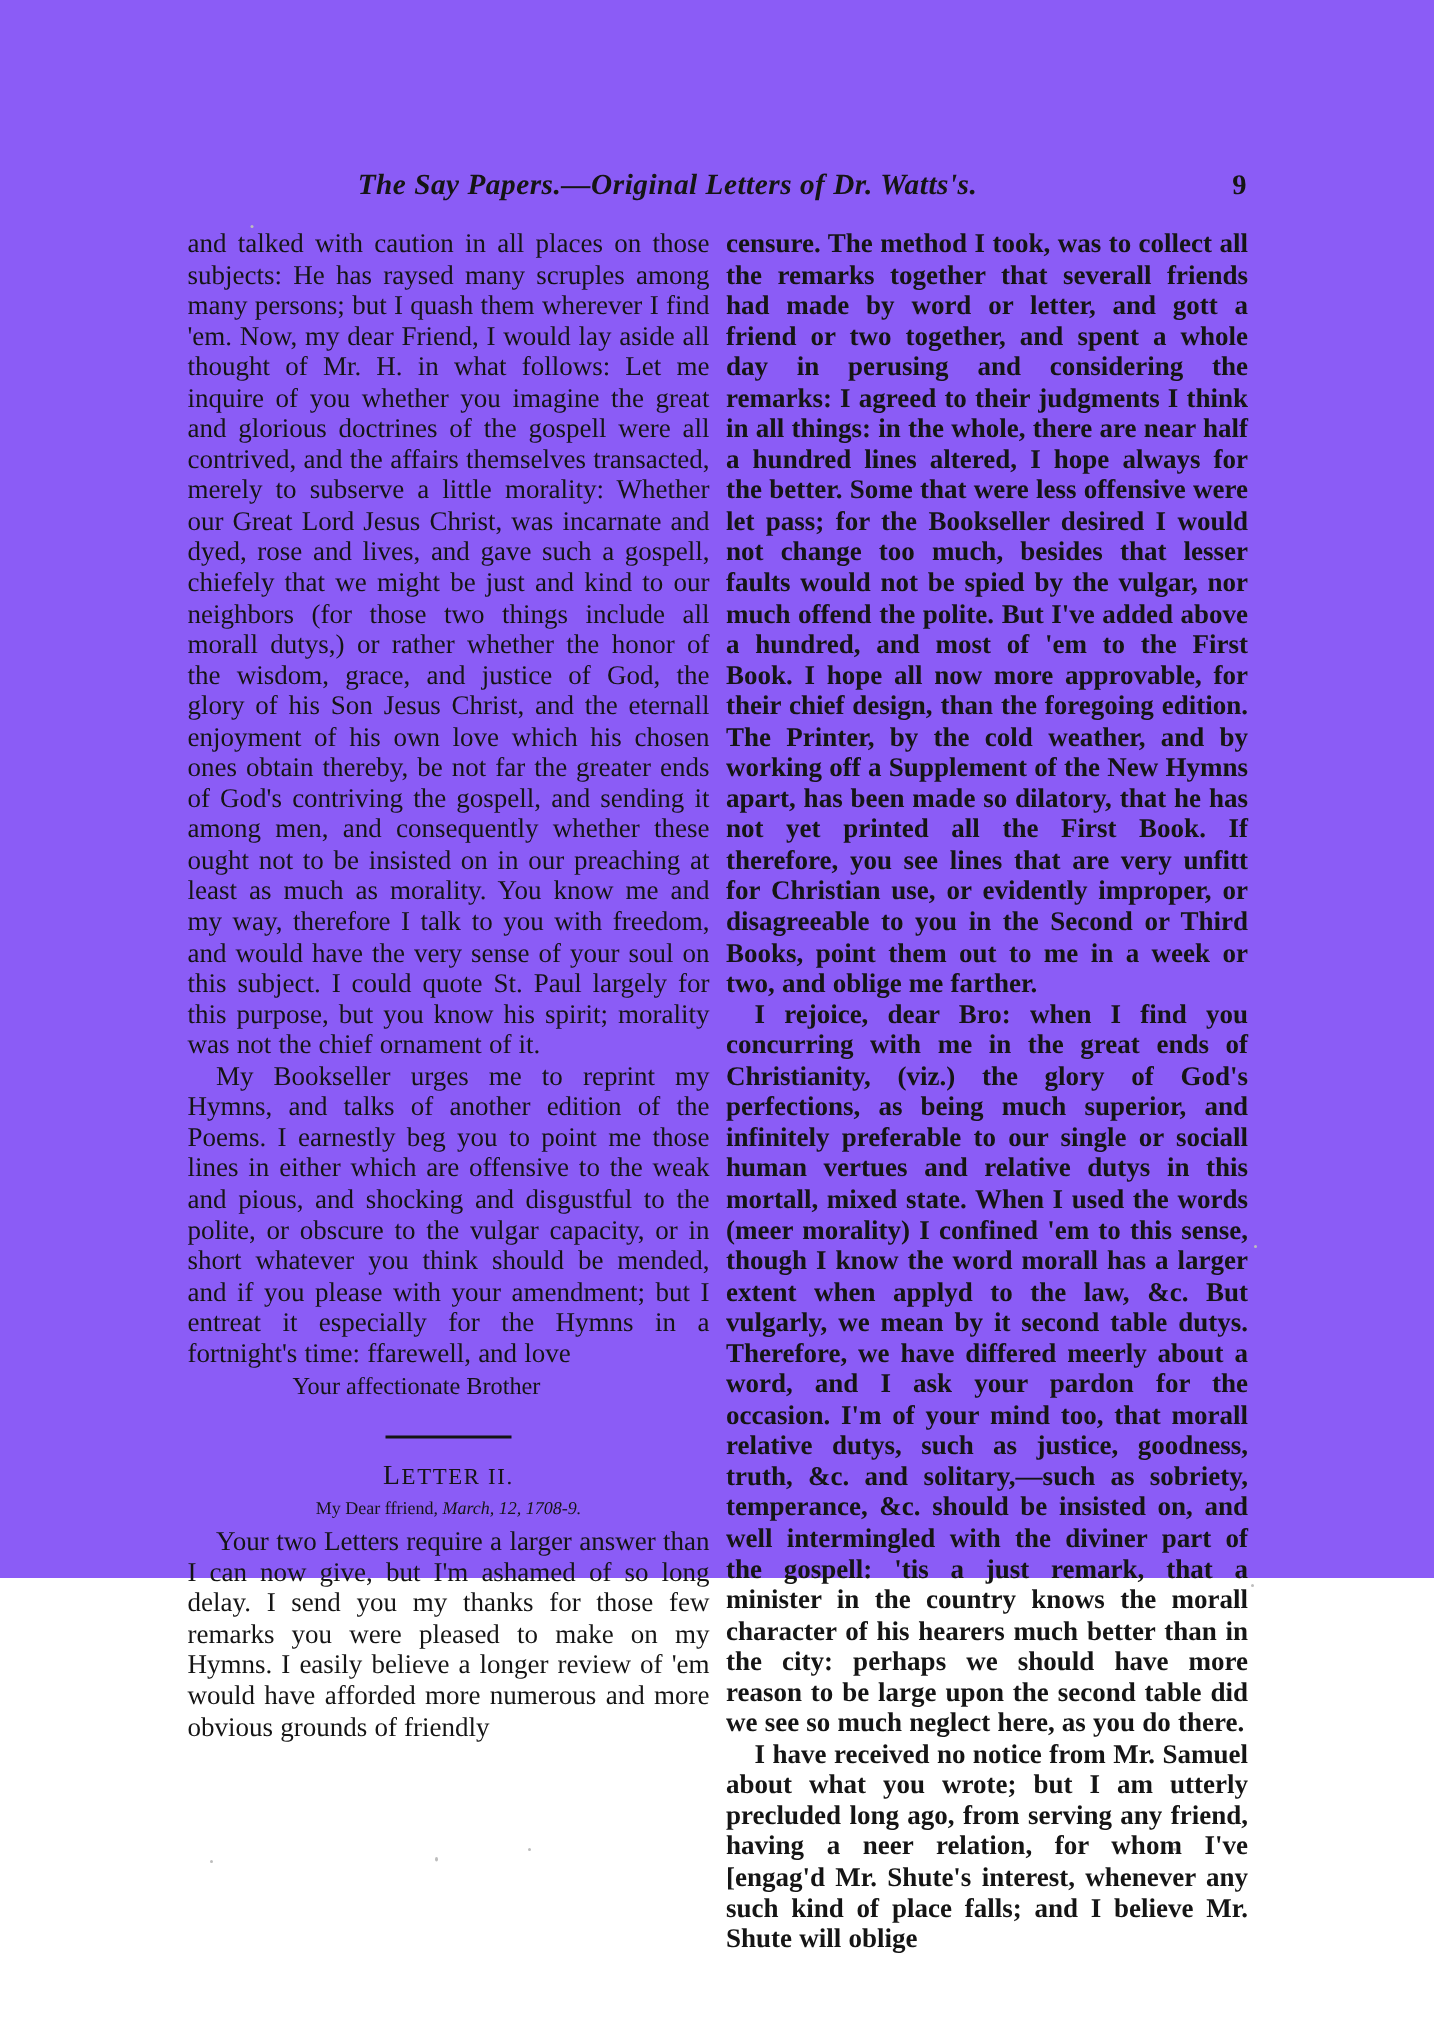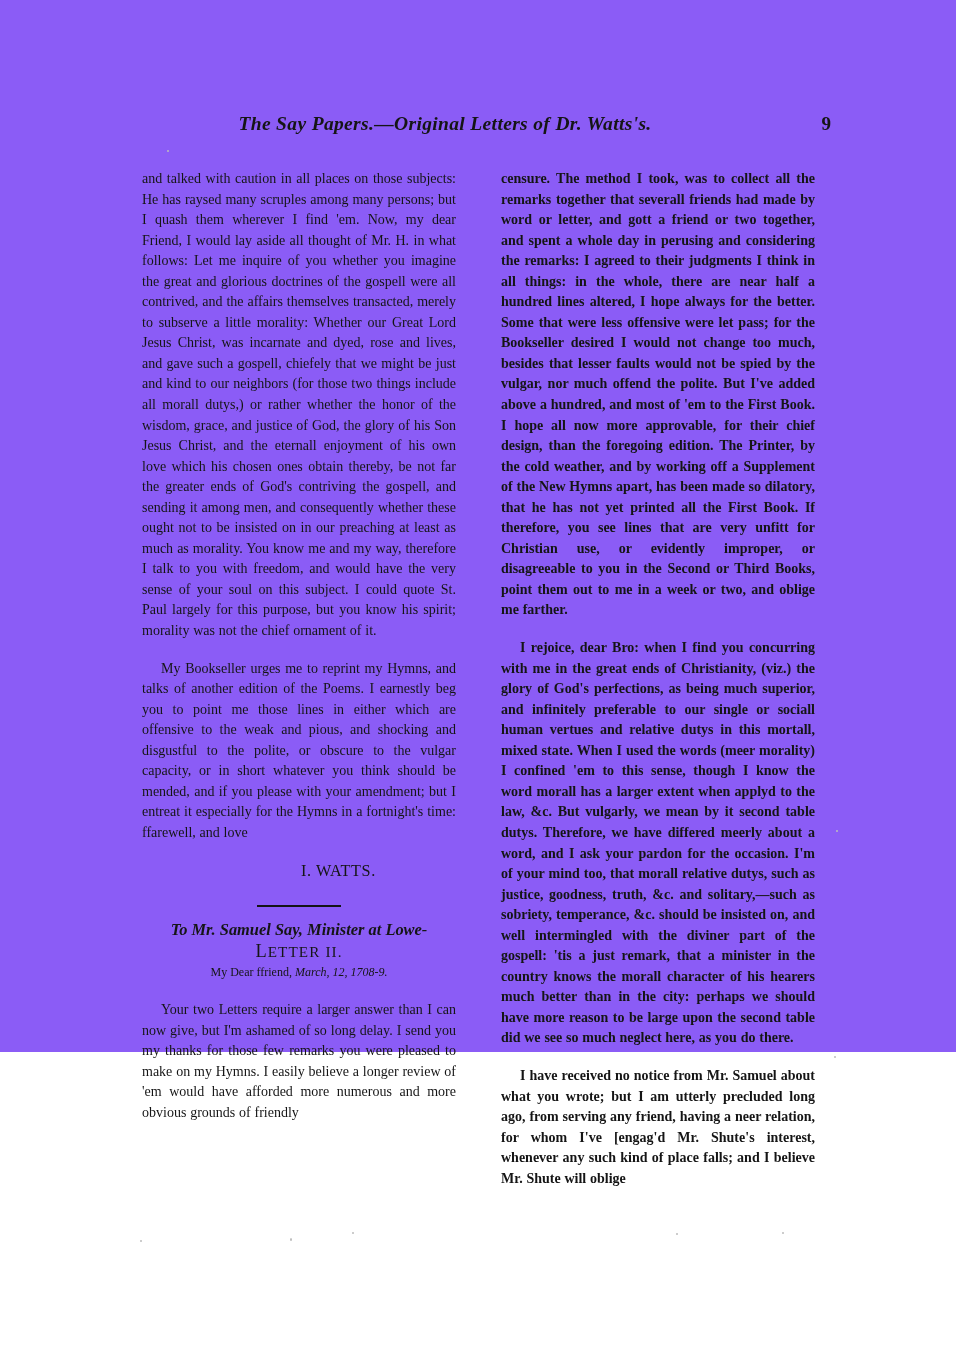--- a/index.html
+++ b/index.html
@@ -55,22 +55,22 @@
   
   .col {
     position: absolute;
     top: 152px;
     width: 348px;
   }
   .col-left  { left: 125px; }
   .col-right { left: 484px; font-weight: bold; }
 
   p.para {
-    margin: 17px;
-    font-size: 14px;
+    margin: 0;
+    font-size: 18px;
     line-height: 20.55px;
     text-align: justify;
     text-justify: inter-word;
     word-spacing: 0.3px;
     hyphens: none;
   }
   p.para.indent { text-indent: 19px; }
   p.para.cont   { text-indent: 0; }
 
   
@@ -163,29 +163,28 @@
     <div class="runhead-pageno">9</div>
   </div>
 
   <div class="col col-left">
 
     <p class="para cont">and talked with caution in all places on those subjects: He has raysed many scruples among many persons; but I quash them wherever I find 'em. Now, my dear Friend, I would lay aside all thought of Mr. H. in what follows: Let me inquire of you whether you imagine the great and glorious doctrines of the gospell were all contrived, and the affairs themselves transacted, merely to subserve a little morality: Whether our Great Lord Jesus Christ, was incarnate and dyed, rose and lives, and gave such a gospell, chiefely that we might be just and kind to our neighbors (for those two things include all morall dutys,) or rather whether the honor of the wisdom, grace, and justice of God, the glory of his Son Jesus Christ, and the eternall enjoyment of his own love which his chosen ones obtain thereby, be not far the greater ends of God's contriving the gospell, and sending it among men, and consequently whether these ought not to be insisted on in our preaching at least as much as morality. You know me and my way, therefore I talk to you with freedom, and would have the very sense of your soul on this subject. I could quote St. Paul largely for this purpose, but you know his spirit; morality was not the chief ornament of it.</p>
 
     <p class="para indent">My Bookseller urges me to reprint my Hymns, and talks of another edition of the Poems. I earnestly beg you to point me those lines in either which are offensive to the weak and pious, and shocking and disgustful to the polite, or obscure to the vulgar capacity, or in short whatever you think should be mended, and if you please with your amendment; but I entreat it especially for the Hymns in a fortnight's time: ffarewell, and love</p>
 
     <div class="closing">
-      <div class="ln3">I. WATTS.</div>
+      <div class="ln1">Your affectionate Brother</div>
     </div>
 
     <div class="rule-wrap">
       <span class="rule"></span>
     </div>
 
     <div class="address">
-      <div>To Mr. Samuel Say, Minister at Lowe-</div>
     </div>
 
     <div class="letter-no">
       <span class="dropcap">L</span><span>ETTER</span>
       <span>II.</span>
     </div>
 
     <div class="salutation">
       <span>My Dear ffriend,</span>
       <span class="date">March, 12, 1708-9.</span>

